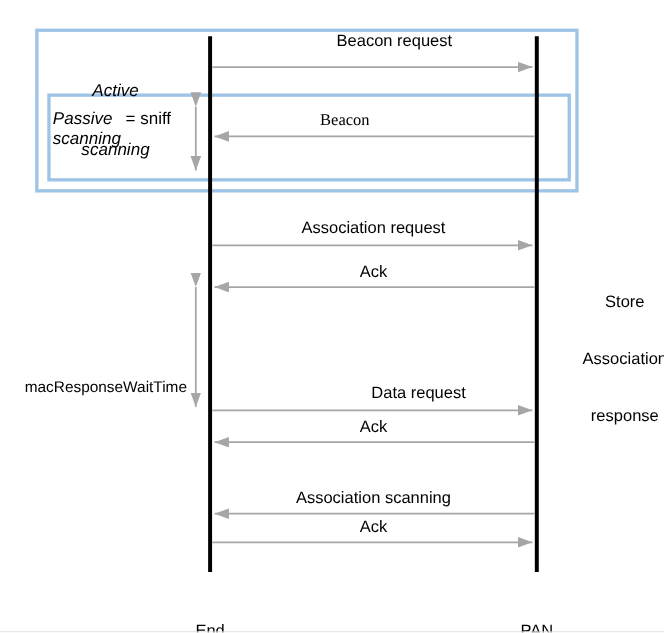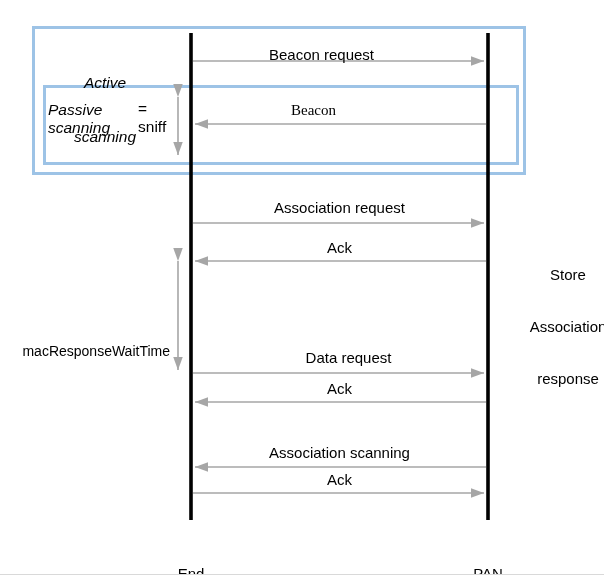--- a/index.html
+++ b/index.html
@@ -134,37 +134,37 @@
     <g>
       <line x1="178" y1="261" x2="178" y2="370" stroke="#a6a6a6" stroke-width="1.6" marker-start="url(#ah-up)" marker-end="url(#ah-dn)"></line>
     </g>
   </svg>
 
   <div class="txt scan-label" style="left:40px; top:38px; width:130px;">
     <div>Active</div>
     <div>scanning</div>
   </div>
 
-  <div style="position:absolute; left:48px; top:100px; width:125px; display:flex; align-items:center;gap:24px;">
+  <div style="position:absolute; left:48px; top:100px; width:125px; display:flex; align-items:flex-start;">
     <div class="scan-label" style="text-align:left;">
       <div>Passive</div>
       <div>scanning</div>
     </div>
     <div class="sniff-label" style="margin-left:4px; padding-bottom:1px;">= sniff</div>
   </div>
 
-  <div class="txt msg-label" style="left:191px; top:46px; width:261px;">Beacon request</div>
+  <div class="txt msg-label" style="left:191px; top:29px; width:261px;padding-left:37px;">Beacon request</div>
 
   <div class="txt msg-label" style="left:191px; top:102px; width:245px;font-family:Liberation Serif, serif;">Beacon</div>
 
   <div class="txt msg-label" style="left:191px; top:199px; width:297px;">Association request</div>
 
   <div class="txt msg-label" style="left:191px; top:239px; width:297px;">Ack</div>
 
-  <div class="txt msg-label" style="left:191px; top:349px; width:315px;">Data request</div>
+  <div class="txt msg-label" style="left:191px; top:349px; width:315px;padding-left:32px;">Data request</div>
 
   <div class="txt msg-label" style="left:191px; top:380px; width:297px;">Ack</div>
 
   <div class="txt msg-label" style="left:191px; top:444px; width:297px;">Association scanning</div>
 
   <div class="txt msg-label" style="left:191px; top:471px; width:297px;">Ack</div>
 
   <div class="txt wait-label" style="left:8px; top:307px; width:162px;">macResponseWaitTime</div>
 
   <div class="txt side-label" style="left:516px; top:231px; width:104px;">

